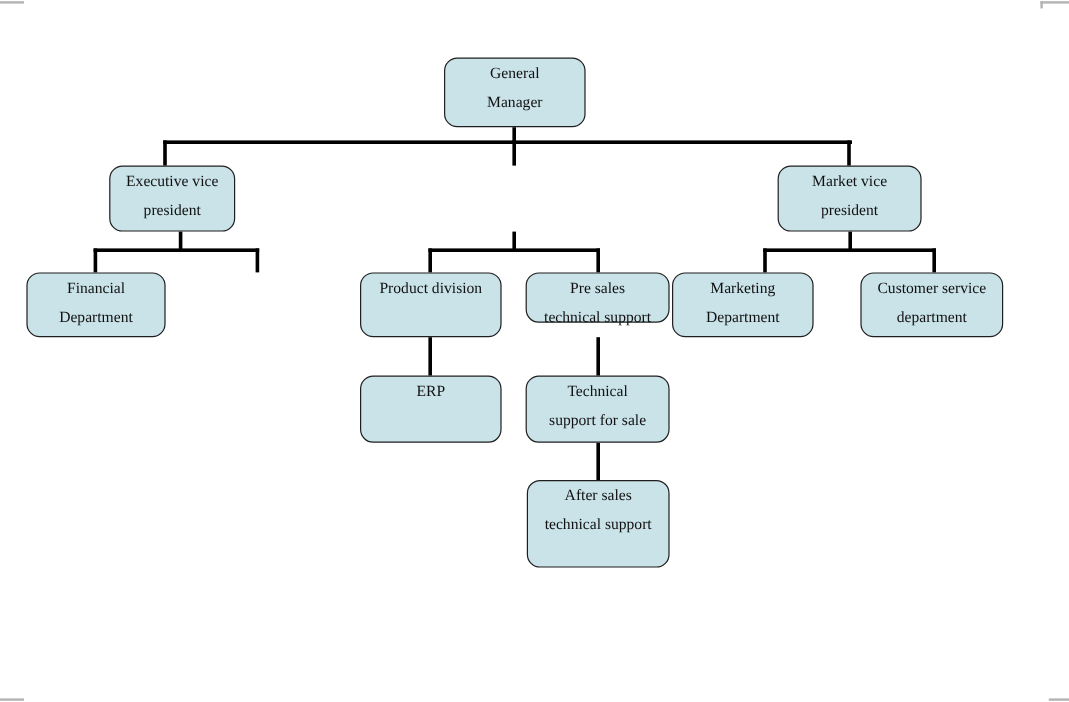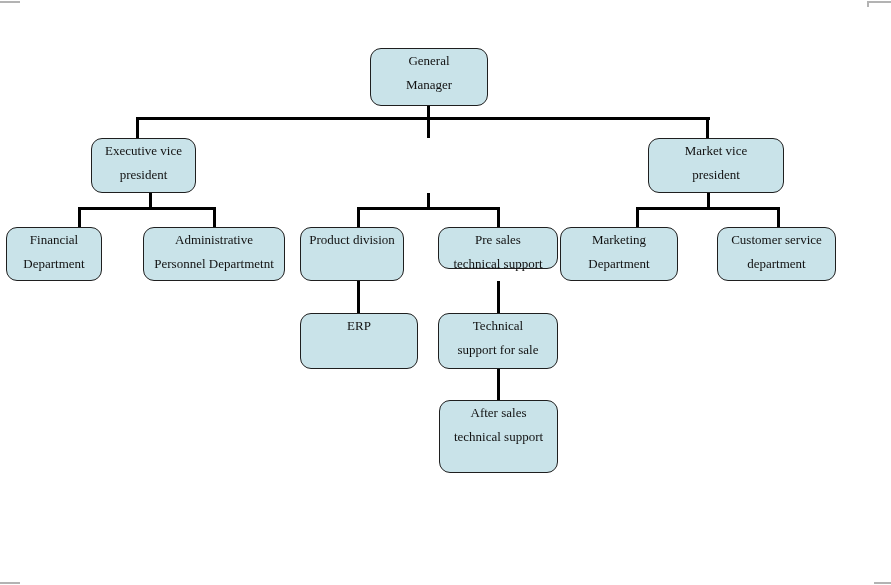--- a/index.html
+++ b/index.html
@@ -38,24 +38,24 @@
   }
   .page-frag {
     position: absolute;
     background: #b3b3b3;
   }
 
   
   #n-gm   { left:370px; top:48px;  width:118px; height:58px; }
   #n-evp  { left:91px;  top:138px; width:105px; height:55px; }
   #n-tvp  { left:370px; top:138px; width:118px; height:55px; }
-  #n-mvp  { left:648px; top:138px; width:136px; height:55px; }
-  #n-fin  { left:6px;  top:227px; width:96px; height:54px; }
+  #n-mvp  { left:648px; top:138px; width:120px; height:55px; }
+  #n-fin  { left:22px;  top:227px; width:116px; height:54px; }
   #n-adm  { left:143px; top:227px; width:142px; height:54px; }
-  #n-prod { left:300px; top:227px; width:104px; height:54px; }
+  #n-prod { left:300px; top:227px; width:118px; height:54px; }
   #n-pre  { left:438px; top:227px; width:120px; height:42px; }
   #n-mkt  { left:560px; top:227px; width:118px; height:54px; }
   #n-cs   { left:717px; top:227px; width:119px; height:54px; }
   #n-erp  { left:300px; top:313px; width:118px; height:56px; }
   #n-tss  { left:438px; top:313px; width:120px; height:56px; }
   #n-as   { left:439px; top:400px; width:119px; height:73px; }
 
   
   #l-gm-stem   { left:427px; top:106px; width:3px;   height:14px; }
   #l-top-h     { left:136px; top:117px; width:574px; height:3px;  }
@@ -134,24 +134,20 @@
 president</span>
   </div>
   <div class="node" id="n-mvp">
     <span class="label">Market vice
 president</span>
   </div>
   <div class="node" id="n-fin">
     <span class="label">Financial
 Department</span>
   </div>
-  <div class="node" id="n-adm">
-    <span class="label">Administrative
-Personnel Departmetnt</span>
-  </div>
   <div class="node" id="n-prod">
     <span class="label">Product division</span>
   </div>
   <div class="node" id="n-pre">
     <span class="label">Pre sales
 technical support</span>
   </div>
   <div class="node" id="n-mkt">
     <span class="label">Marketing
 Department</span>

